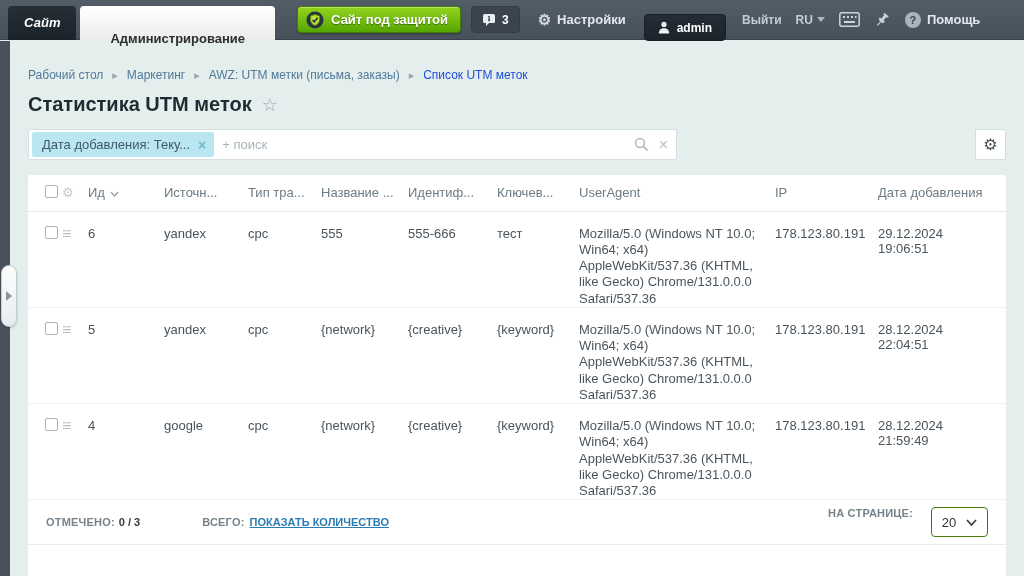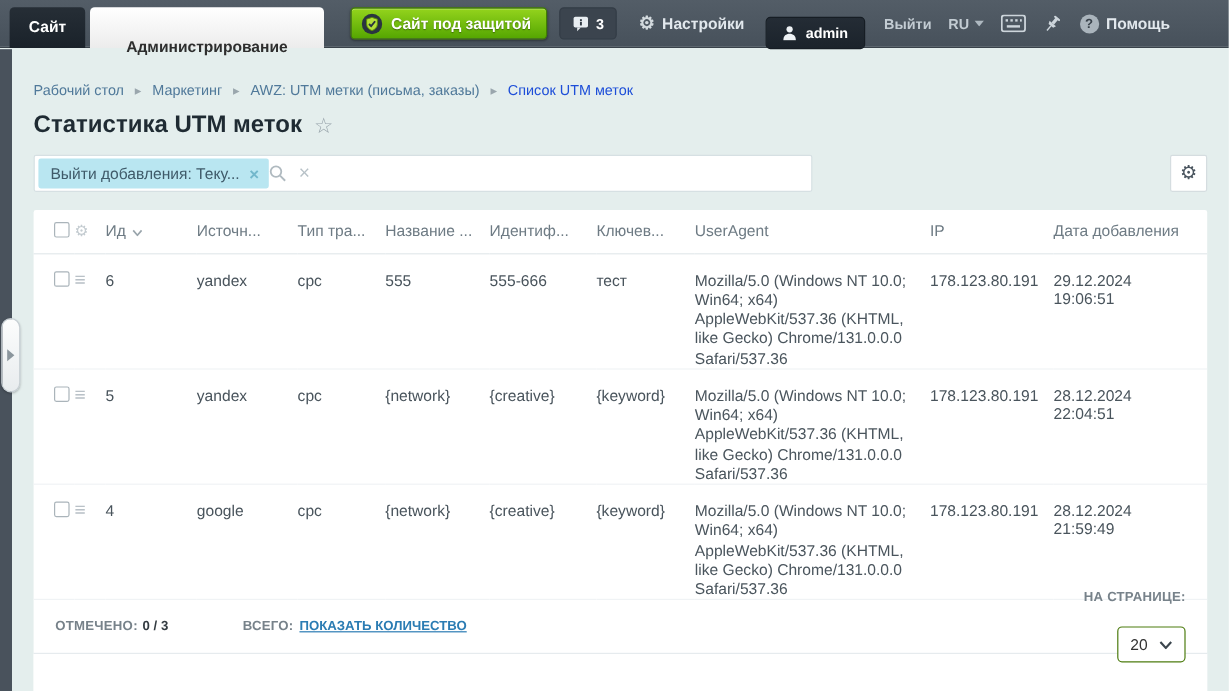--- a/index.html
+++ b/index.html
@@ -4,21 +4,21 @@
 <style>
   * { margin:0; padding:0; box-sizing:border-box; }
   html,body { width:1024px; height:576px; overflow:hidden; }
   body { font-family:"Liberation Sans", sans-serif; background:#e4eeed; font-size:13px; }
 
   
   .topbar { height:40px; background:linear-gradient(#535d67,#47515b); border-bottom:1px solid #39424a;
             display:flex; align-items:center; padding:0 10px 0 8px; position:relative; }
   .tab { height:34px; line-height:34px; margin-top:6px; padding:0 16px; font-weight:bold; font-size:13px;
          border-radius:4px 4px 0 0; cursor:pointer; }
-  .tab-site { background:linear-gradient(#262e36,#1a222a); color:#fff; }
+  .tab-site { background:linear-gradient(#262e36,#1a222a); color:#fff;font-style:italic; }
   .tab-admin { background:linear-gradient(#ffffff,#ececec); color:#2e2e2e; margin-left:4px; padding:16px 30px; }
   .green-btn { margin-left:22px; height:27px; display:flex; align-items:center; gap:7px; padding:0 12px 0 8px;
                background:linear-gradient(#94d41d,#55a601); border:1px solid #417f00; border-radius:4px;
                box-shadow:inset 0 1px 0 rgba(255,255,255,.35), 0 1px 2px rgba(0,0,0,.35);
                color:#fff; font-weight:bold; font-size:13px; text-shadow:0 1px 1px rgba(0,0,0,.4); cursor:pointer; }
   .counter-btn { margin-left:10px; height:27px; display:flex; align-items:center; gap:6px; padding:0 10px;
                background:#3b444e; border:1px solid #333c46; border-radius:4px; color:#fff; font-weight:bold;
                font-size:12px; cursor:pointer; }
   .top-settings { margin-left:18px; display:flex; align-items:center; gap:6px; color:#e2e8ed; font-size:13px;
                font-weight:bold; cursor:pointer; }
@@ -87,21 +87,21 @@
   .th-id { display:flex; align-items:center; gap:5px; }
   .ua-cell { line-height:1.25; color:#4a555d; }
   .sort-caret { margin-top:2px; }
 
   
   .card-footer { display:flex; align-items:center; height:45px; padding:0 18px; border-bottom:1px solid #e6ebee; }
   .f-label { font-size:11px; color:#77828a; font-weight:bold; letter-spacing:.2px; }
   .f-value { font-size:11px; color:#333b41; font-weight:bold; margin-left:4px; }
   .f-total { margin-left:62px; display:flex; align-items:flex-end; }
   .f-link { font-size:11px; color:#2b7cb3; font-weight:bold; text-decoration:underline; margin-left:5px; cursor:pointer; }
-  .f-right { margin-left:auto; display:flex; align-items:flex-end; gap:18px;flex-direction:column; }
+  .f-right { margin-left:auto; display:flex; align-items:flex-start; gap:18px; }
   .per-page-select { width:57px; height:30px; border:1px solid #4d7c0f; border-radius:4px; display:flex;
                      align-items:center; justify-content:space-evenly; cursor:pointer; background:#fff; }
   .per-page-select span { font-size:13px; color:#333; }
   .card-empty { height:46px; background:#fff; border-radius:0 0 2px 2px; }
 
   svg { display:block; }
 </style>
 </head>
 <body>
 
@@ -204,23 +204,24 @@
   </div>
 
   <div class="title-row">
     <span class="page-title">Статистика UTM меток</span>
     <span class="star">☆</span>
   </div>
 
   <div class="filter-row">
     <div class="filter-box">
       <div class="chip">
-        <span>Выйти добавления: Теку...</span>
+        <span>Дата добавления: Теку...</span>
         <span class="chip-close">×</span>
       </div>
+      <input class="filter-input" type="text" placeholder="+ поиск" style="">
       <div class="filter-icons">
         <span>
           <svg width="15" height="15" viewBox="0 0 15 15">
             <circle cx="6" cy="6" r="4.4" fill="none" stroke="#b0bac0" stroke-width="1.5"></circle>
             <line x1="9.4" y1="9.4" x2="13.6" y2="13.6" stroke="#b0bac0" stroke-width="1.6"></line>
           </svg>
         </span>
         <span class="x-glyph">×</span>
       </div>
     </div>

